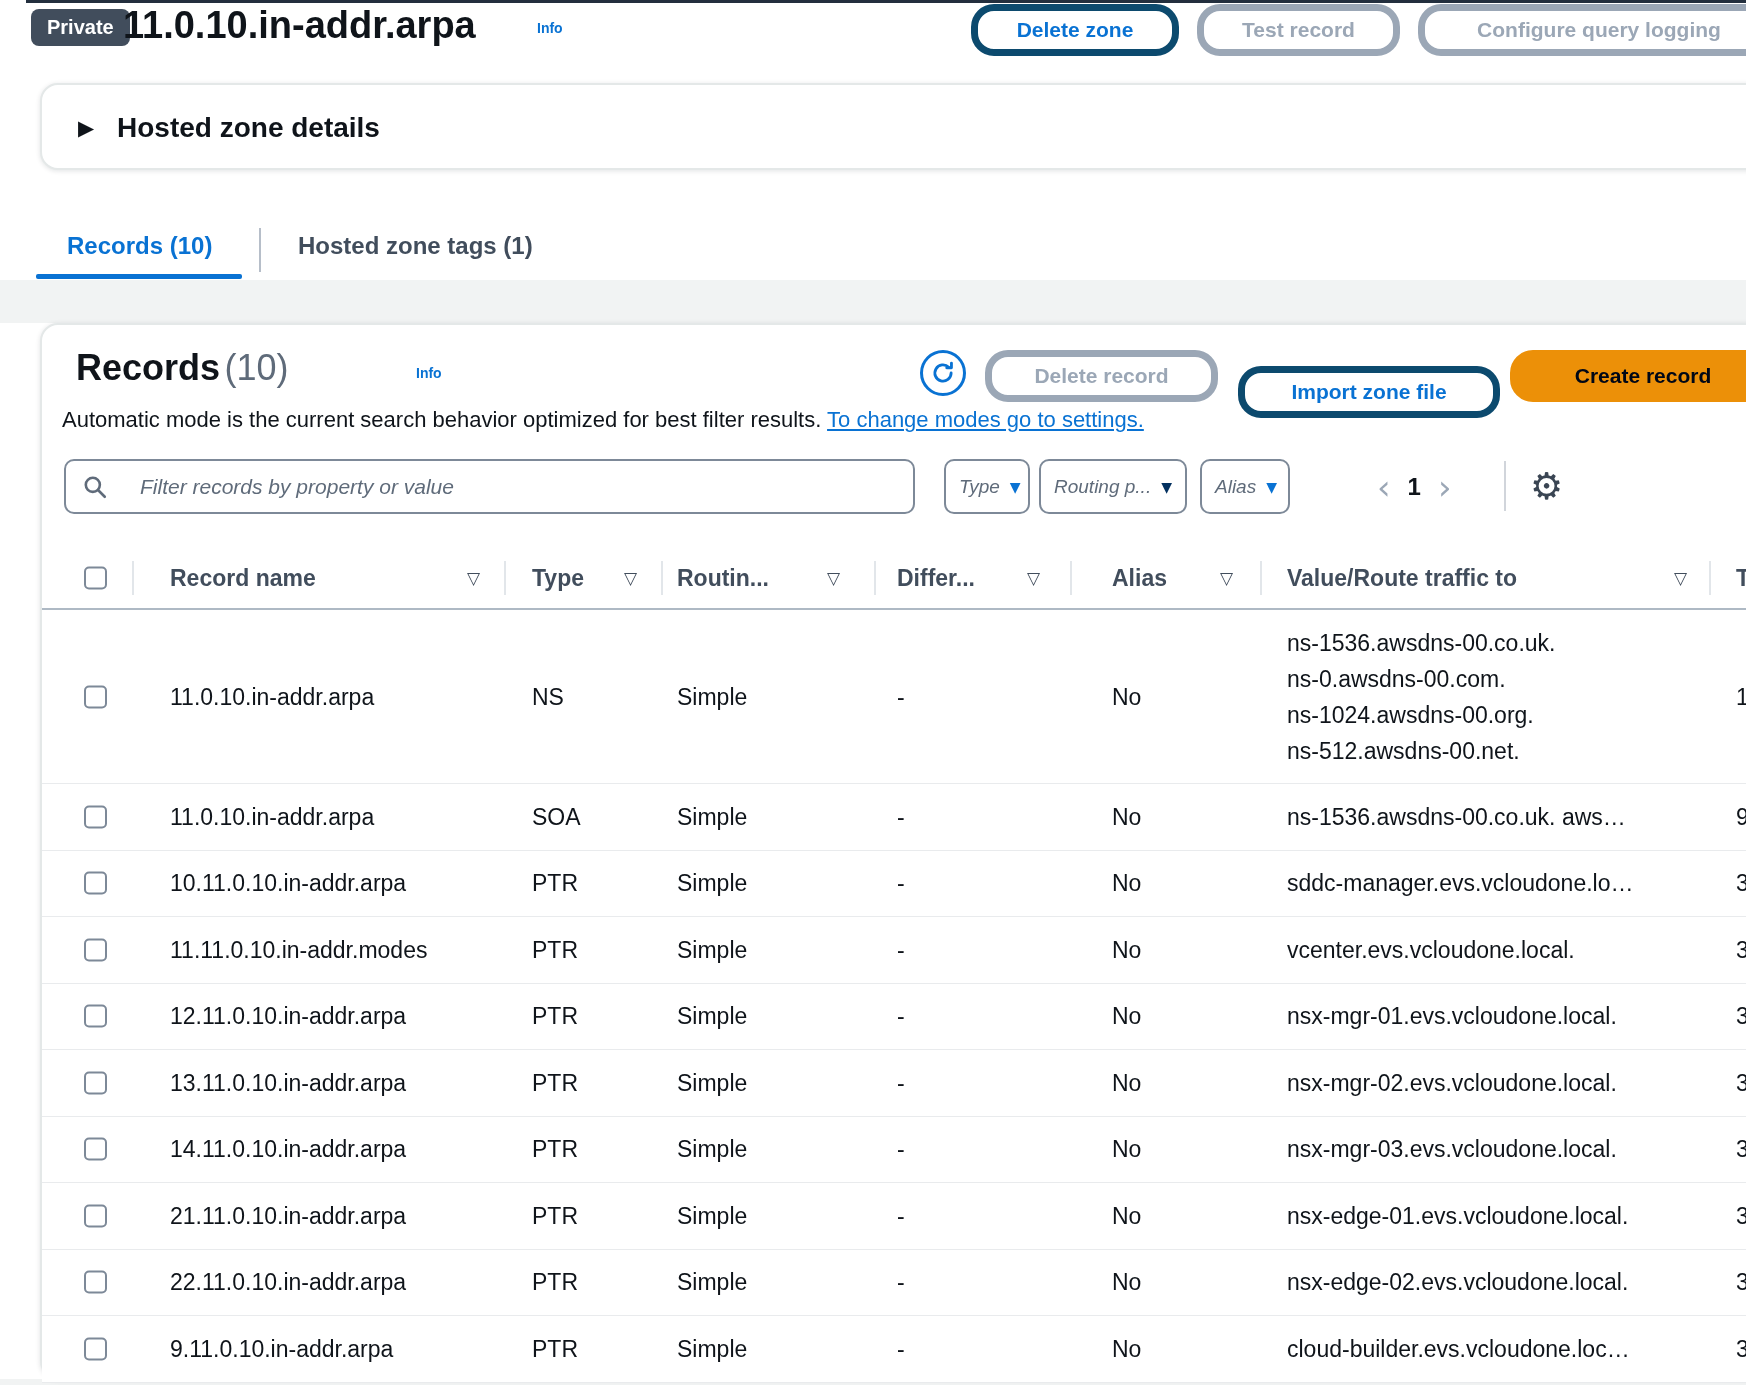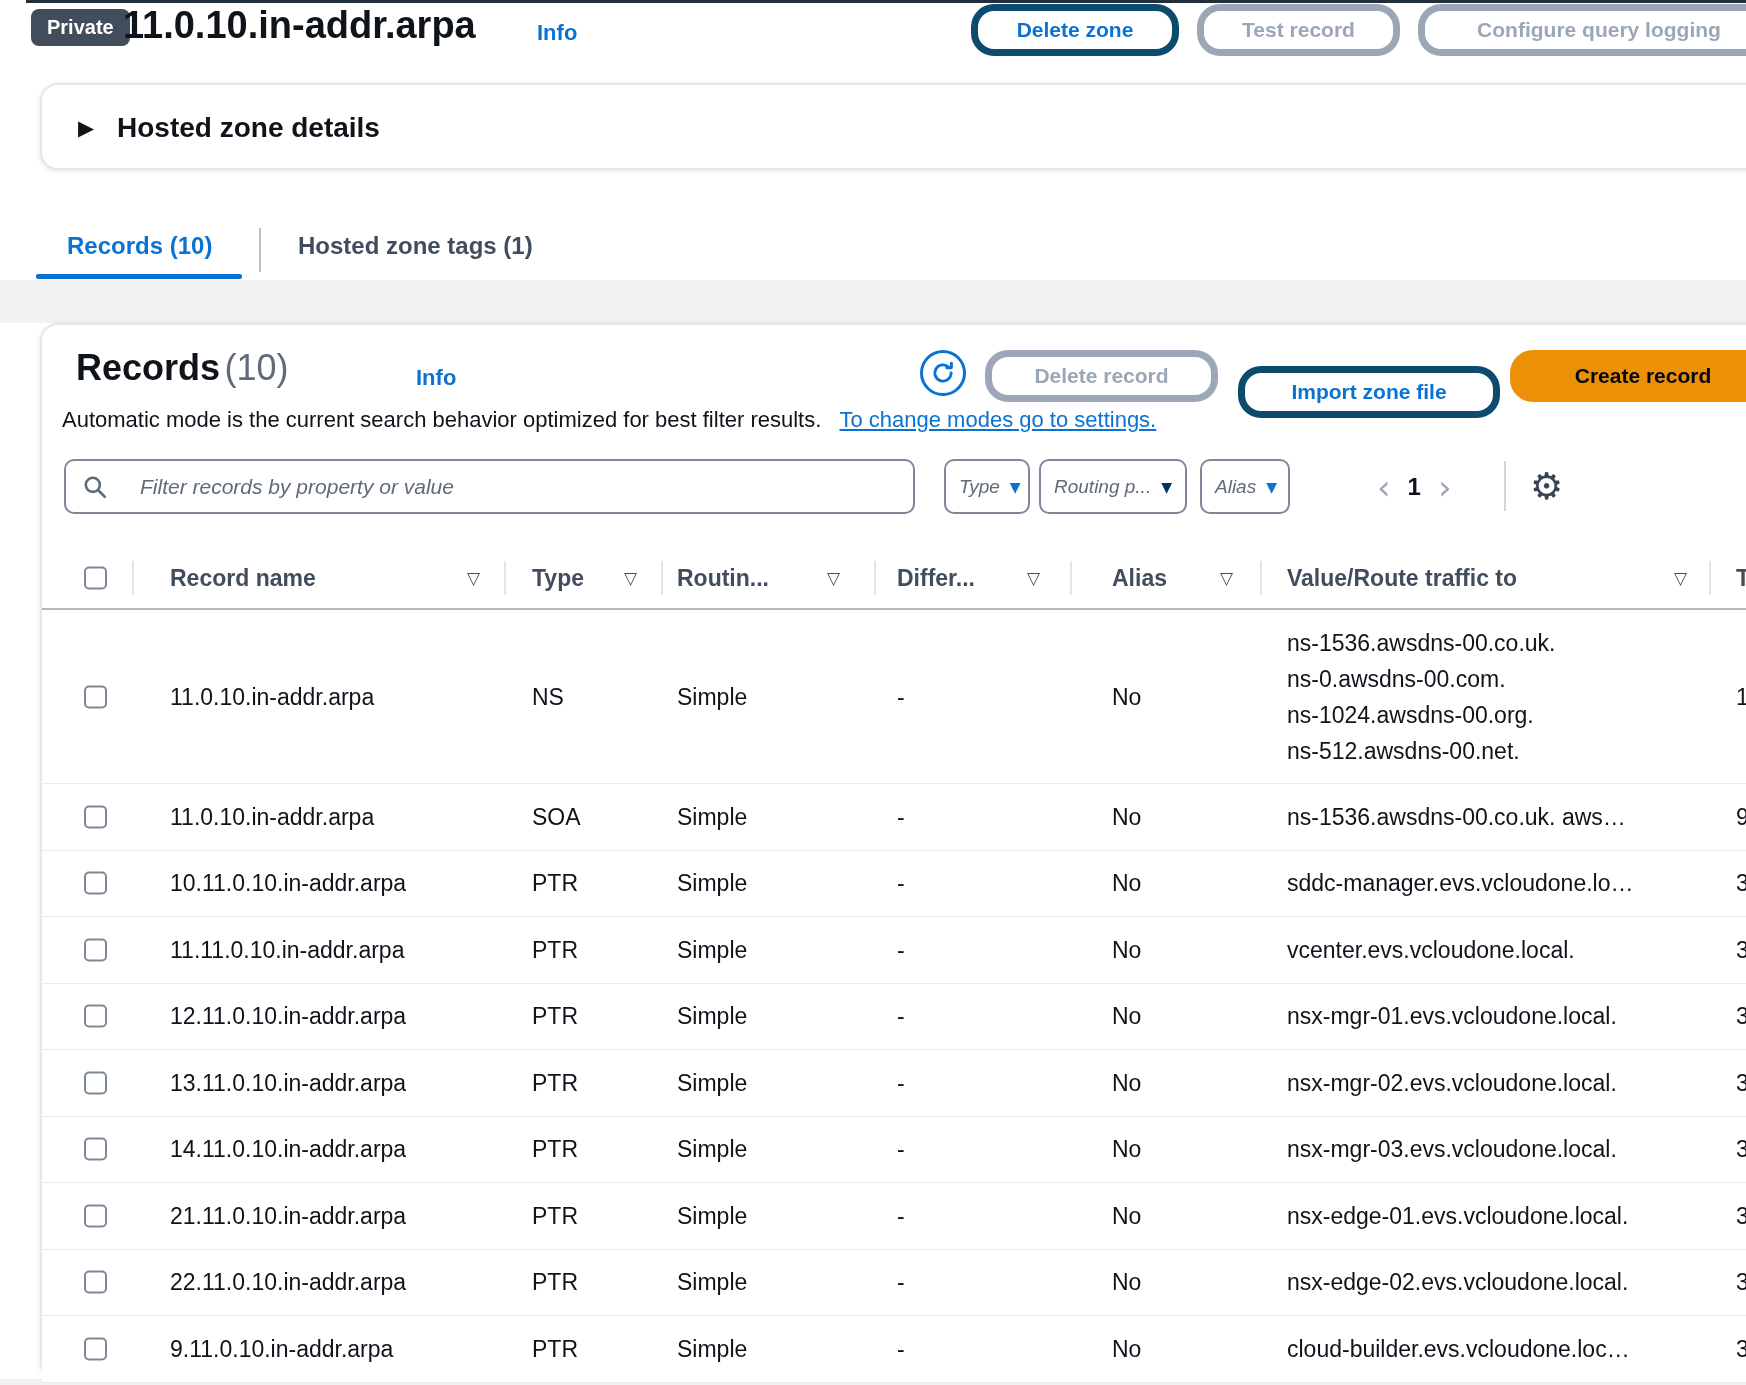--- a/index.html
+++ b/index.html
@@ -12,21 +12,21 @@
   .glyph { font-family:"DejaVu Sans", sans-serif; }
 
   
   .topline { position:absolute; left:26px; top:0; width:1754px; height:3px; background:#232f3e; }
   .badge {
     position:absolute; left:31px; top:9px; height:37px; padding:0 16px;
     background:#414d5c; color:#ffffff; font-size:20px; font-weight:700;
     border-radius:8px; display:flex; align-items:center;
   }
   .page-title { position:absolute; left:123px; top:4px; font-size:38px; font-weight:700; color:#0f141a; }
-  .info-link { color:#0972d3; font-size:22px; font-weight:700; text-decoration:none; cursor:pointer; }
+  .info-link { color:#0972d3; font-size:14px; font-weight:700; text-decoration:none; cursor:pointer; }
   .info-top { position:absolute; left:537px; top:20px; }
 
   .btn {
     display:flex; align-items:center; justify-content:center;
     height:52px; border-radius:23px; border:7px solid #0c4a6e;
     background:#ffffff; color:#0972d3; font-size:21px; font-weight:700;
     cursor:pointer; white-space:nowrap;
   }
   .btn.gray { border-color:#9ba7b6; color:#9ba7b6; cursor:default; }
   .btn.orange { background:#ec9008; border-color:#ec9008; color:#000716; }
@@ -56,21 +56,21 @@
   .rec-heading .h { font-size:36px; font-weight:700; color:#0f141a; }
   .rec-heading .count { font-size:36px; font-weight:400; color:#5f6b7a; }
   .rec-info { position:absolute; left:374px; top:40px; }
 
   .icon-btn {
     position:absolute; width:46px; height:46px; border-radius:50%;
     border:3px solid #0972d3; display:flex; align-items:center; justify-content:center;
     background:#fff; cursor:pointer;
   }
   .mode-line { position:absolute; left:20px; top:82px; font-size:22px; color:#0f141a; white-space:nowrap; }
-  .mode-line a { color:#0972d3; text-decoration:underline; cursor:pointer;margin-left:12px; }
+  .mode-line a { color:#0972d3; text-decoration:underline; cursor:pointer; }
 
   .search {
     position:absolute; left:22px; top:134px; width:851px; height:55px;
     border:2.5px solid #7d8998; border-radius:10px; background:#fff;
     display:flex; align-items:center; padding:0 16px; gap:12px;
   }
   .search input {
     border:none; outline:none; flex:1; font-size:21px; font-style:italic;
     color:#0f141a; font-family:"Liberation Sans", sans-serif; background:transparent;margin-left:20px;
   }
@@ -254,21 +254,21 @@
         <span class="bc c-type">PTR</span>
         <span class="bc c-rout">Simple</span>
         <span class="bc c-diff">-</span>
         <span class="bc c-alias">No</span>
         <span class="bc c-val">sddc-manager.evs.vcloudone.lo…</span>
         <span class="bc c-ttl">3</span>
       </div>
 
       <div class="trow">
         <span class="cbx"></span>
-        <span class="bc c-name">11.11.0.10.in-addr.arpa</span>
+        <span class="bc c-name">11.11.0.10.in-addr.modes</span>
         <span class="bc c-type">PTR</span>
         <span class="bc c-rout">Simple</span>
         <span class="bc c-diff">-</span>
         <span class="bc c-alias">No</span>
         <span class="bc c-val">vcenter.evs.vcloudone.local.</span>
         <span class="bc c-ttl">3</span>
       </div>
 
       <div class="trow">
         <span class="cbx"></span>

